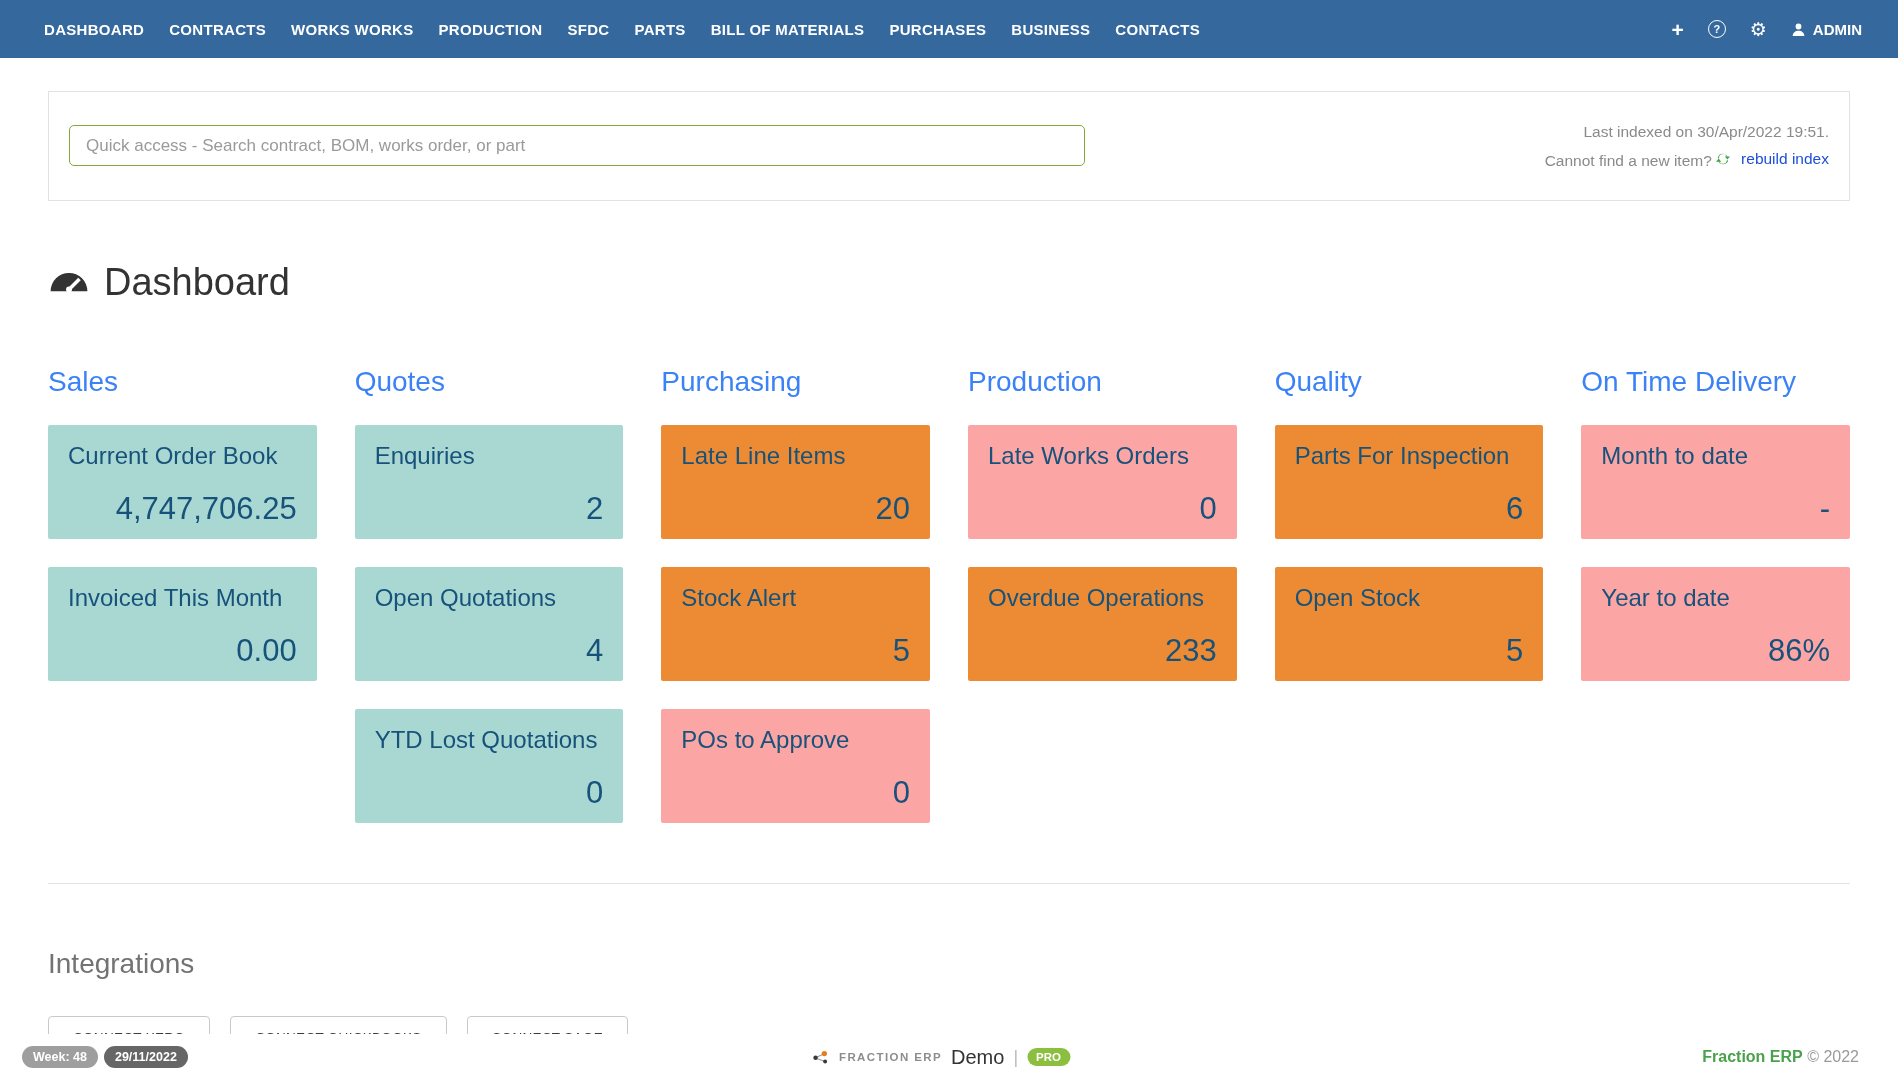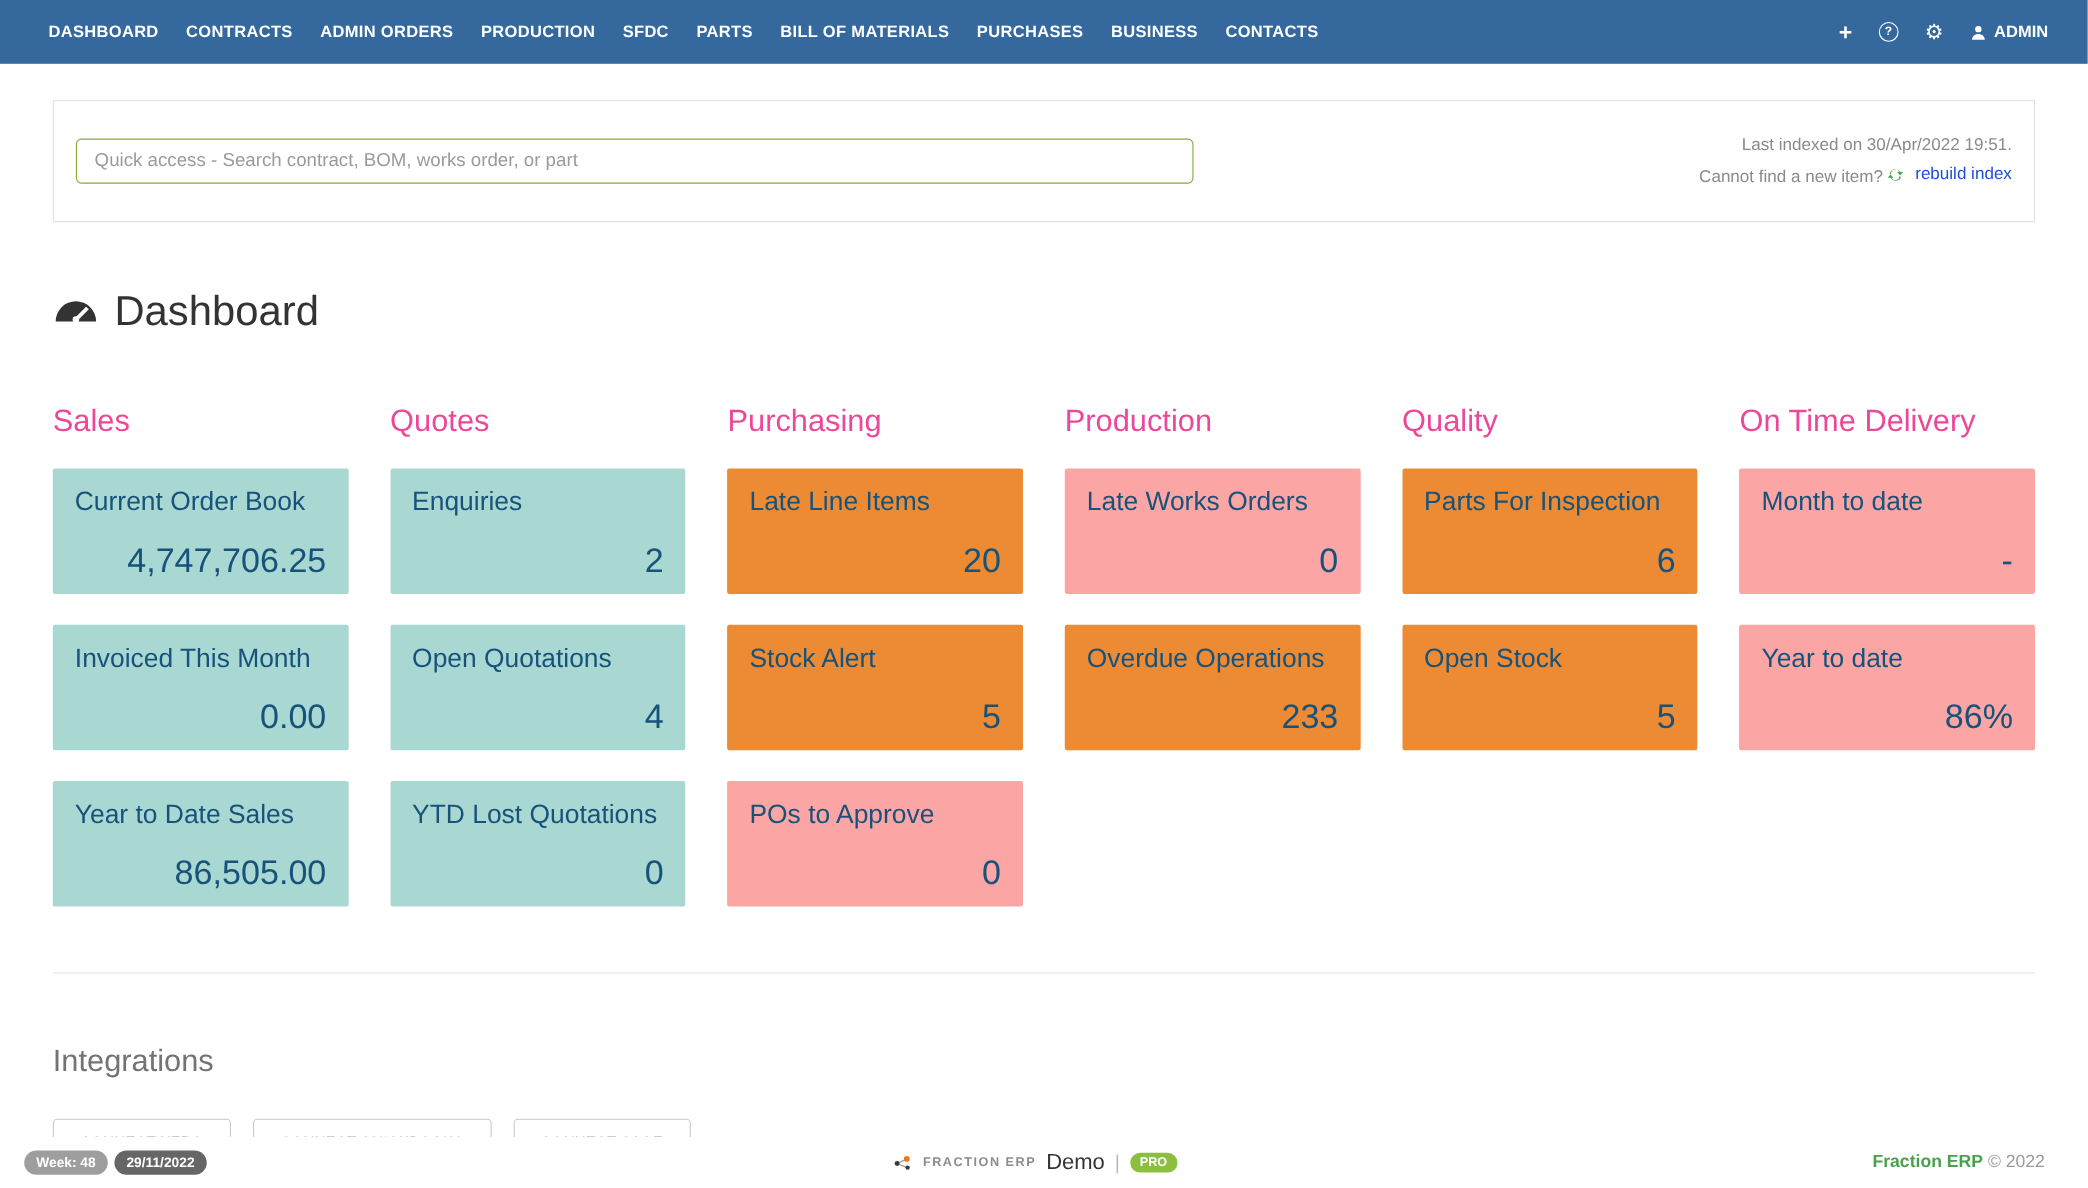--- a/index.html
+++ b/index.html
@@ -35,21 +35,21 @@
   .rebuild-link { color:#1d4ed8; text-decoration:none; cursor:pointer;
     display:inline-flex; align-items:center; gap:11px; }
 
   
   .page-title { margin-top:60px; display:flex; align-items:center; gap:14px; }
   .page-title h1 { font-size:38px; font-weight:400; color:#333; }
 
   
   .dash-grid { margin-top:62px; display:grid; grid-template-columns:repeat(6,1fr);
     column-gap:38px; }
-  .dash-col h2 { font-size:28px; font-weight:400; color:#ec4899; margin-bottom:27px; }
+  .dash-col h2 { font-size:28px; font-weight:400; color:#3b82f6; margin-bottom:27px; }
   .card { height:114px; margin-bottom:28px; padding:17px 20px 12px; border-radius:2px;
     display:flex; flex-direction:column; justify-content:space-between; cursor:pointer; }
   .card[data-style="teal"]   { background:#a9d8d3; }
   .card[data-style="orange"] { background:#ec8b33; }
   .card[data-style="beige"]  { background:#fca5a5; }
   .card-label { font-size:24px; color:#17527b; }
   .card-value { font-size:31px; color:#17527b; text-align:right; line-height:1.1; }
 
   .divider { border:none; border-top:1px solid #e4e4e4; margin-top:32px; }
 
@@ -79,21 +79,21 @@
   .footer-brand-green { color:#49a24b; font-weight:700; }
   .footer-copy { color:#9a9a9a; }
 </style>
 </head>
 <body>
 
 <header class="navbar">
   <nav class="nav-items">
     <span class="nav-item">DASHBOARD</span>
     <span class="nav-item">CONTRACTS</span>
-    <span class="nav-item">ADMIN ORDERS</span>
+    <span class="nav-item">WORKS WORKS</span>
     <span class="nav-item">PRODUCTION</span>
     <span class="nav-item">SFDC</span>
     <span class="nav-item">PARTS</span>
     <span class="nav-item">BILL OF MATERIALS</span>
     <span class="nav-item">PURCHASES</span>
     <span class="nav-item">BUSINESS</span>
     <span class="nav-item">CONTACTS</span>
   </nav>
   <div class="nav-right">
     <span class="nav-icon plus-glyph">+</span>
@@ -148,24 +148,20 @@
     <div class="dash-col">
       <h2>Sales</h2>
       <div class="card" data-style="teal">
         <div class="card-label">Current Order Book</div>
         <div class="card-value">4,747,706.25</div>
       </div>
       <div class="card" data-style="teal">
         <div class="card-label">Invoiced This Month</div>
         <div class="card-value">0.00</div>
       </div>
-      <div class="card" data-style="teal">
-        <div class="card-label">Year to Date Sales</div>
-        <div class="card-value">86,505.00</div>
-      </div>
     </div>
 
     <div class="dash-col">
       <h2>Quotes</h2>
       <div class="card" data-style="teal">
         <div class="card-label">Enquiries</div>
         <div class="card-value">2</div>
       </div>
       <div class="card" data-style="teal">
         <div class="card-label">Open Quotations</div>

